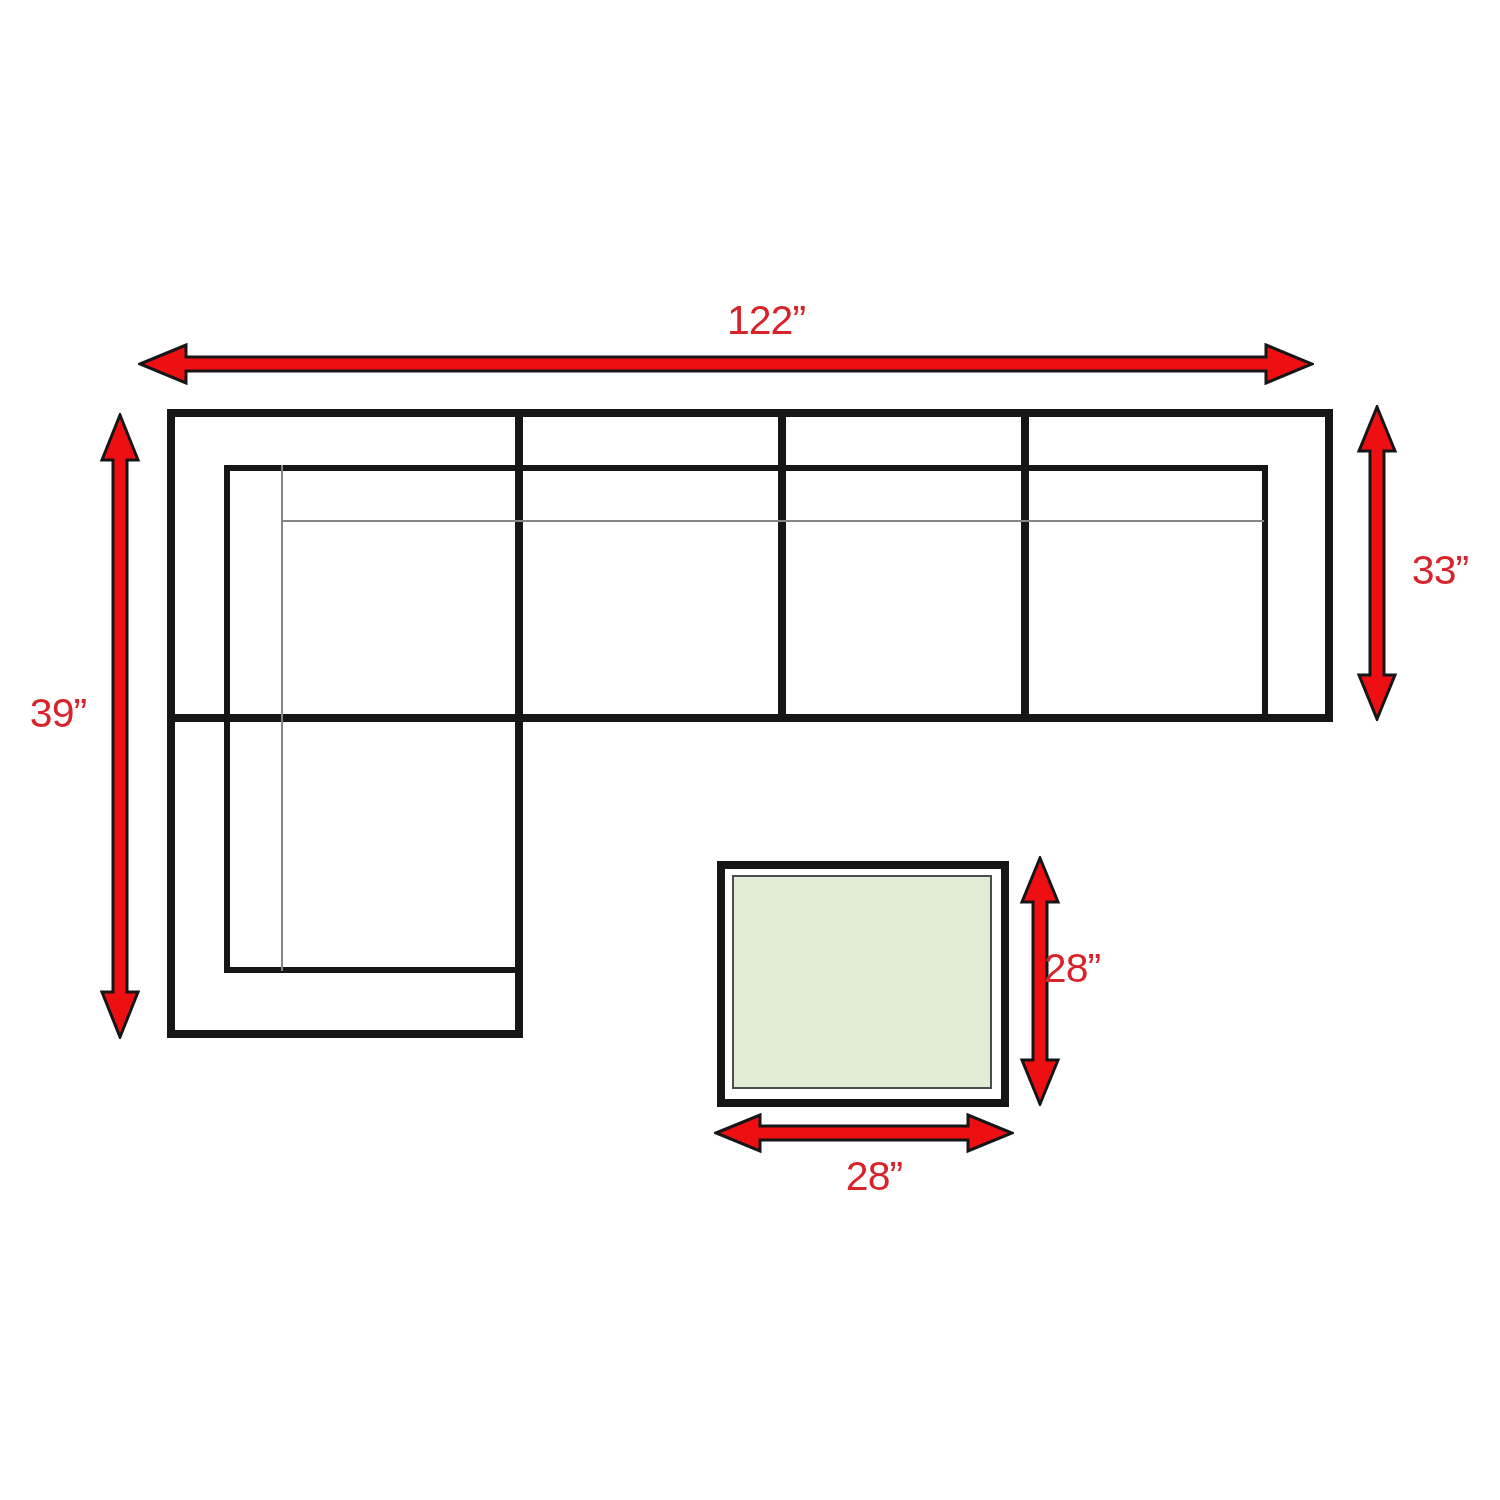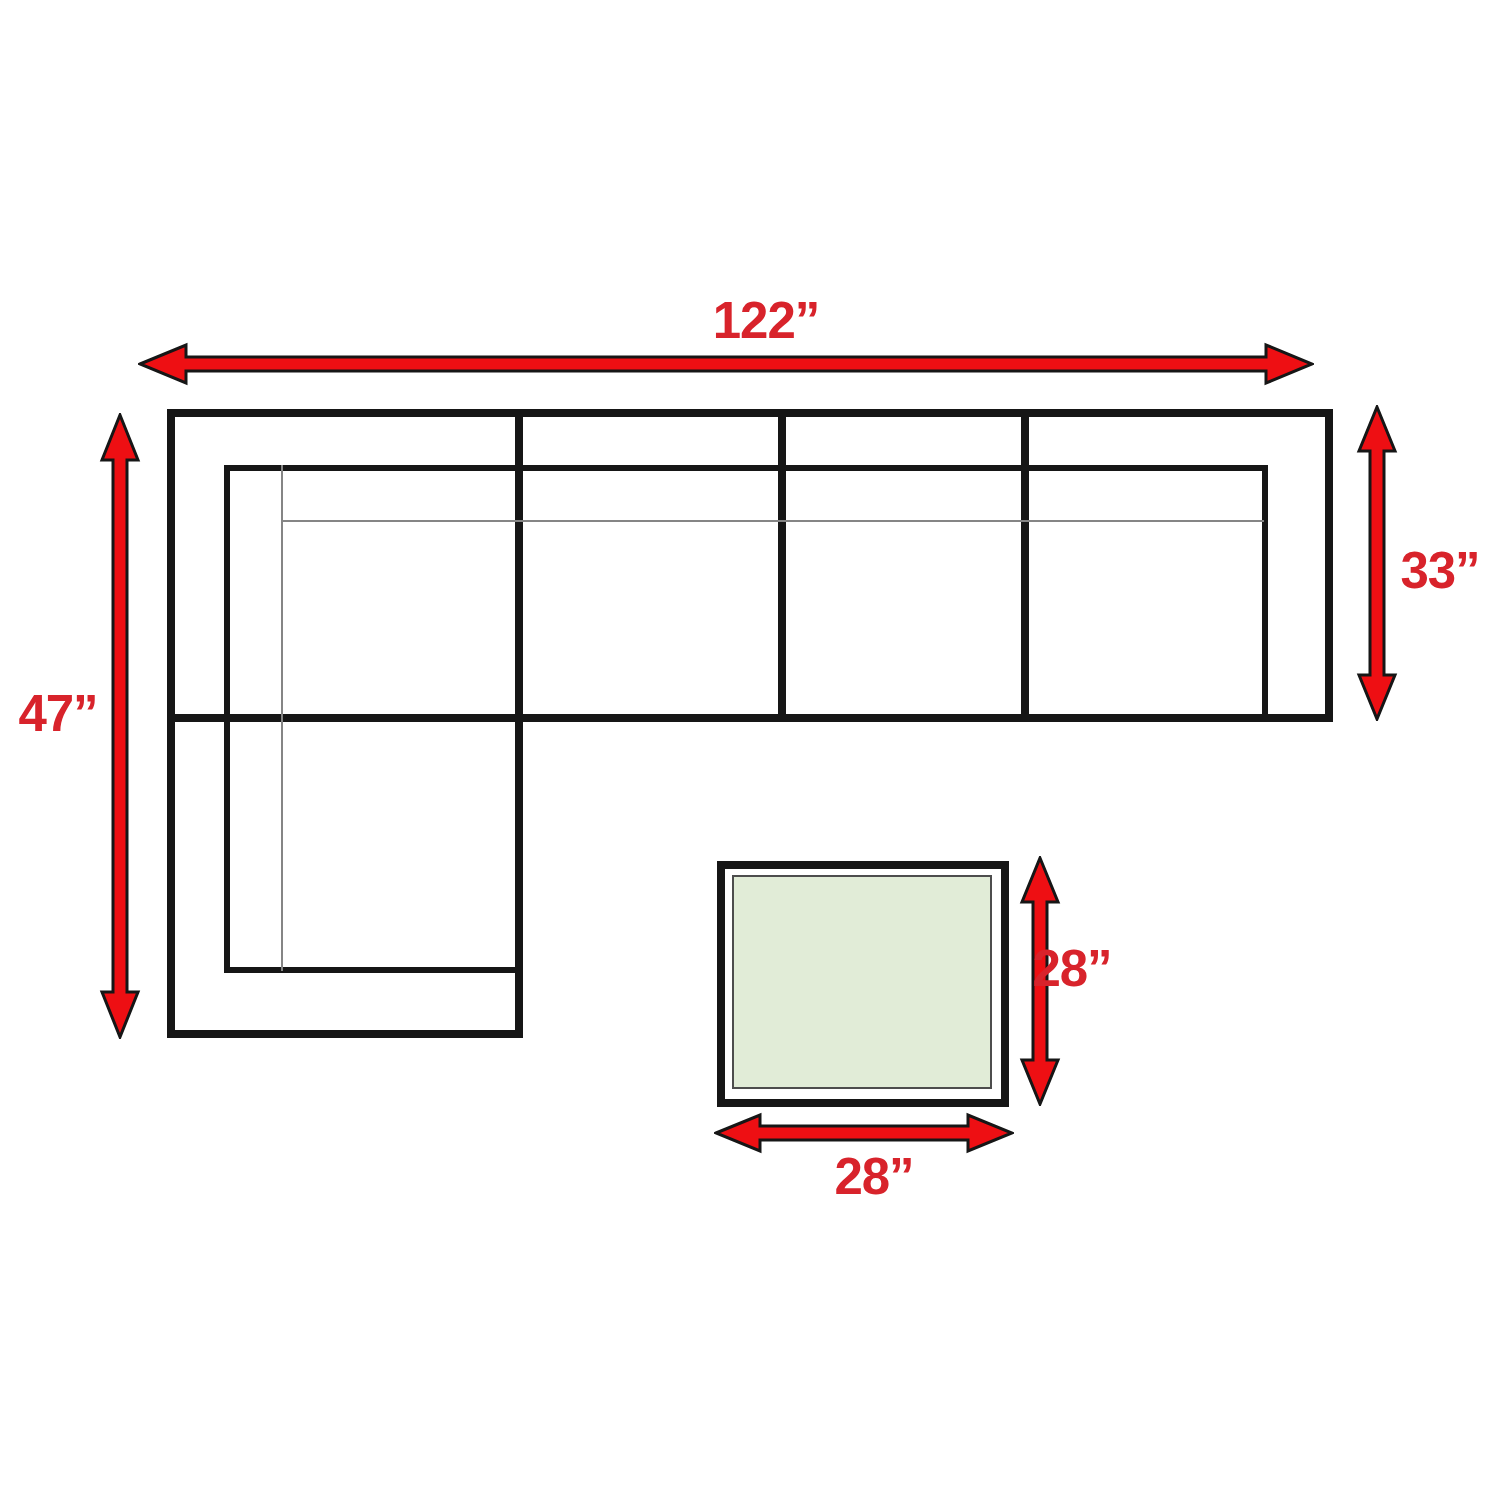--- a/index.html
+++ b/index.html
@@ -25,22 +25,22 @@
   .outline{border:8px solid var(--line-black);background:transparent;}
   .bar-v{background:var(--line-black);}
   .inner-line{background:var(--line-black);}
   .thin-line{background:var(--thin-gray);}
   
   .table-outer{border:8px solid var(--line-black);background:#fff;}
   .table-inner{border:2px solid var(--table-inner-border);background:var(--table-green);}
   
   .dim-label{
     color:var(--label-red);
-    font-weight:bold;
-    font-size:51px;
+    font-weight:normal;
+    font-size:41px;
     letter-spacing:-1px;
     line-height:1;
     white-space:nowrap;
     transform:translate(-50%,-50%);
   }
   .arrow-svg{display:block;}
   .arrow-shape{fill:var(--arrow-red);stroke:var(--line-black);stroke-width:3;stroke-linejoin:miter;}
 </style>
 </head>
 <body>
@@ -78,18 +78,18 @@
 
   <svg class="abs arrow-svg" style="left:1019px;top:856px;" width="42" height="250" viewBox="0 0 42 250">
     <polygon class="arrow-shape" points="21,2 39,46 28,46 28,204 39,204 21,248 3,204 14,204 14,46 3,46"></polygon>
   </svg>
 
   <svg class="abs arrow-svg" style="left:714px;top:1112px;" width="300" height="42" viewBox="0 0 300 42">
     <polygon class="arrow-shape" points="2,21 46,3 46,14 254,14 254,3 298,21 254,39 254,28 46,28 46,39"></polygon>
   </svg>
 
   <div class="abs dim-label" style="left:766px;top:320px;">122”</div>
-  <div class="abs dim-label" style="left:58px;top:713px;">47”</div>
+  <div class="abs dim-label" style="left:58px;top:713px;">39”</div>
   <div class="abs dim-label" style="left:1440px;top:570px;">33”</div>
   <div class="abs dim-label" style="left:1072px;top:968px;">28”</div>
   <div class="abs dim-label" style="left:874px;top:1176px;">28”</div>
 
 </div>
 
 </body></html>

